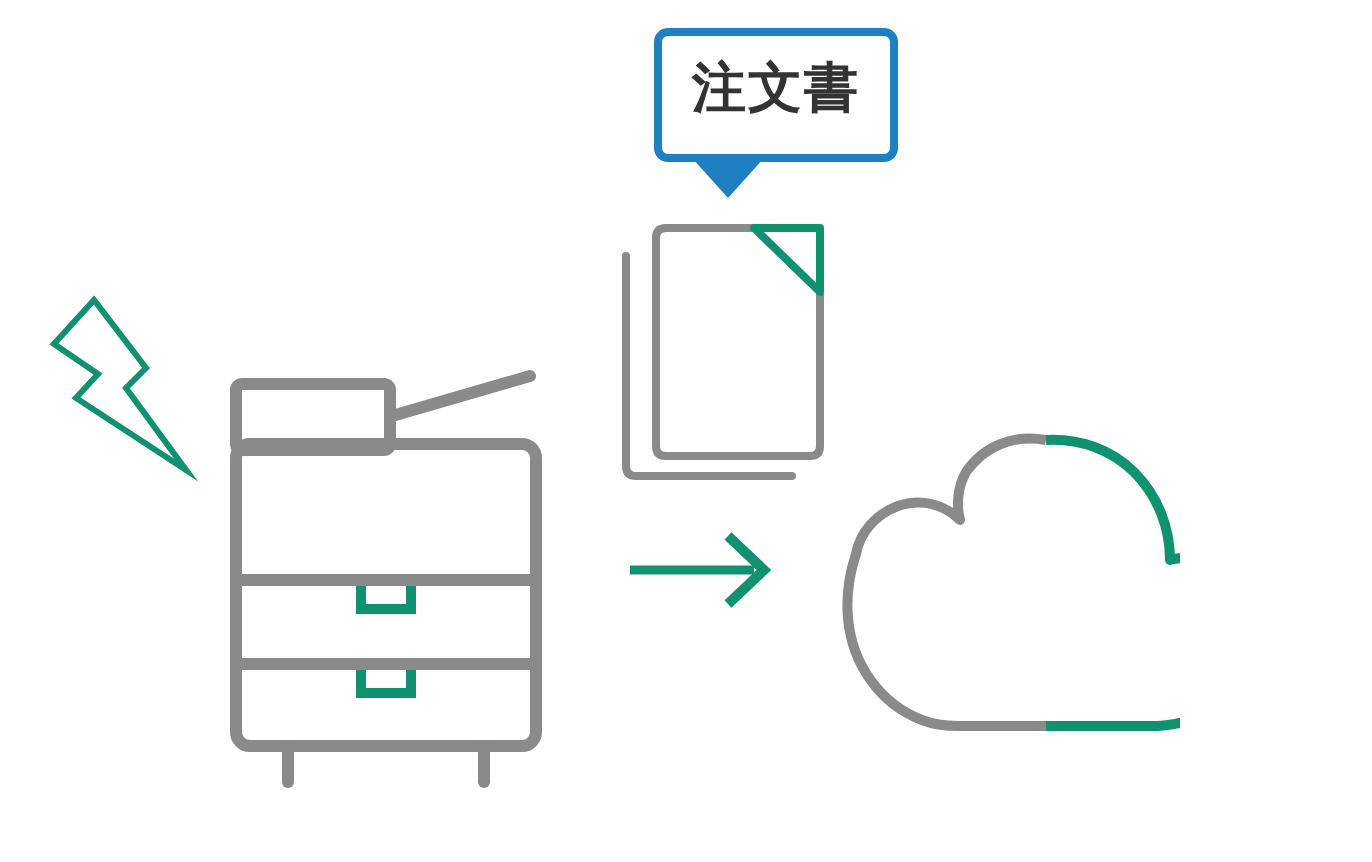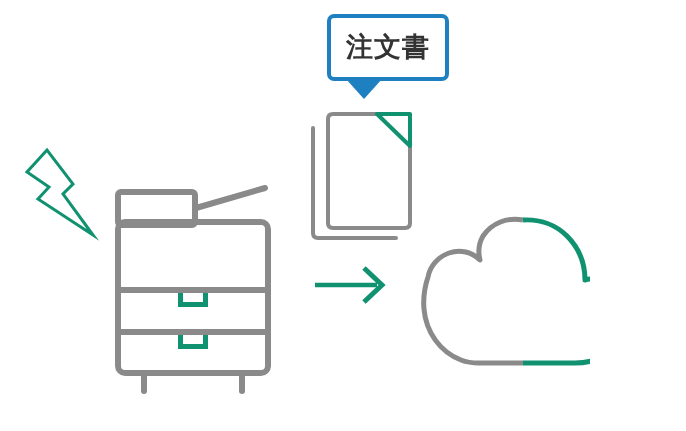--- a/index.html
+++ b/index.html
@@ -9,21 +9,21 @@
     --blue:#1E80C0;
     --label-text:#333333;
     --bg:#FFFFFF;
   }
   html,body{margin:0;padding:0;background:var(--bg);}
   .canvas{
     position:relative;
     width:590px;height:431px;
     background:var(--bg);
     overflow:hidden;
-    font-family:Liberation Serif, serif;
+    font-family:Liberation Mono, monospace;
   }
   .layer{position:absolute;left:0;top:0;width:686px;height:431px;}
   .stroke-green{stroke:var(--green);fill:none;}
   .stroke-gray{stroke:var(--gray);fill:none;}
   .bubble{
     position:absolute;left:327px;top:14px;
     width:122px;height:67px;
     box-sizing:border-box;
     background:#fff;
     border:4px solid var(--blue);

